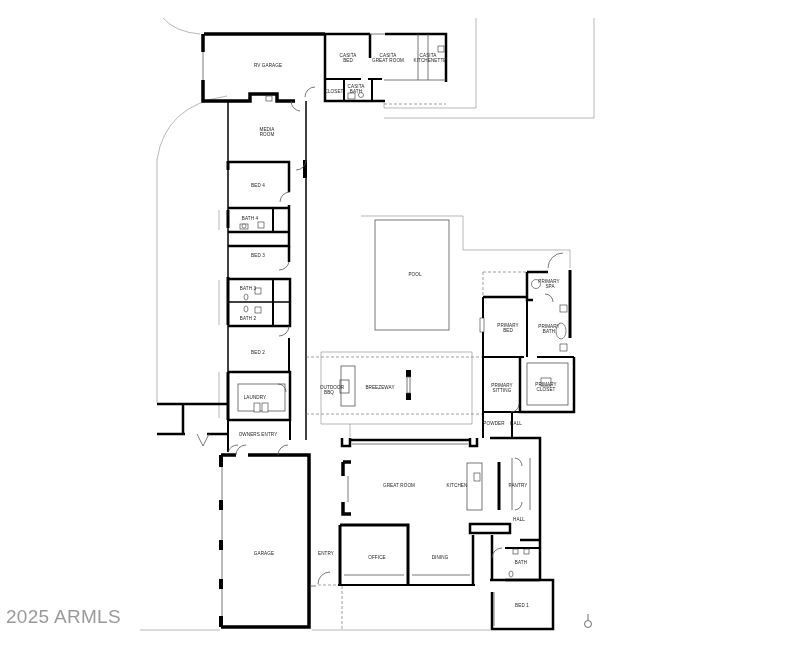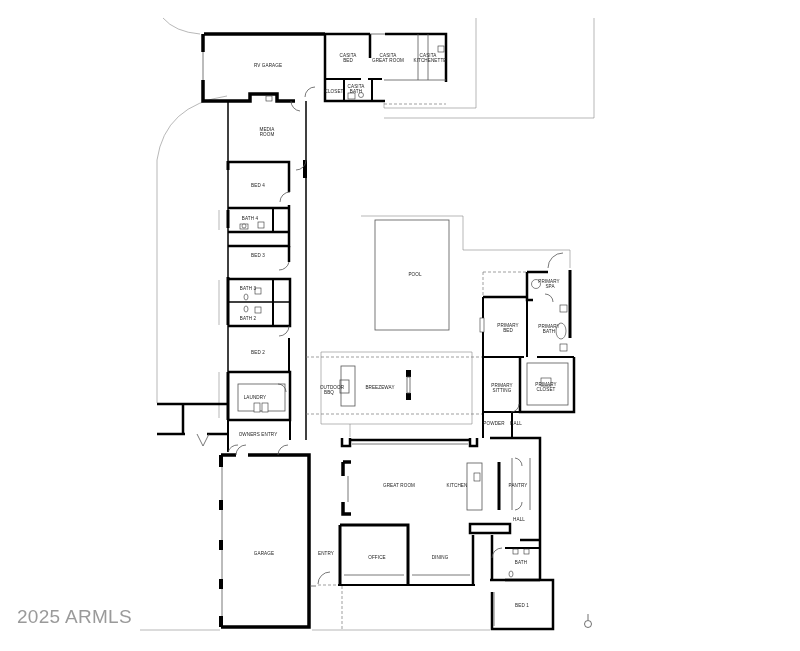--- a/index.html
+++ b/index.html
@@ -1,19 +1,19 @@
 <!DOCTYPE html>
 <html><head>
 <meta charset="utf-8">
 <style>
   html, body { margin:0; padding:0; background:#ffffff; }
   body { width:800px; height:651px; position:relative; overflow:hidden; font-family:"Liberation Sans", sans-serif; }
   #plan { position:absolute; left:0; top:0; width:800px; height:651px; }
   .lbl { font-family:"Liberation Sans", sans-serif; font-size:4.6px; fill:#222; text-anchor:middle; letter-spacing:0.1px; }
-  .wm { position:absolute; left:17px; top:606px; font-family:"Liberation Sans", sans-serif; font-size:19px; color:#9a9a9a; font-weight:300; letter-spacing:0.3px; }
+  .wm { position:absolute; left:6px; top:606px; font-family:"Liberation Sans", sans-serif; font-size:19px; color:#9a9a9a; font-weight:300; letter-spacing:0.3px; }
   .thin { stroke:#555; stroke-width:0.8; fill:none; }
   .hair { stroke:#888; stroke-width:0.6; fill:none; }
   .wall { stroke:#000; fill:none; }
   .dash { stroke:#777; stroke-width:0.7; fill:none; stroke-dasharray:3 2; }
   .fx { stroke:#333; stroke-width:0.6; fill:#fff; }
 </style>
 </head>
 <body>
 
 <svg id="plan" viewBox="0 0 800 651" xmlns="http://www.w3.org/2000/svg">

